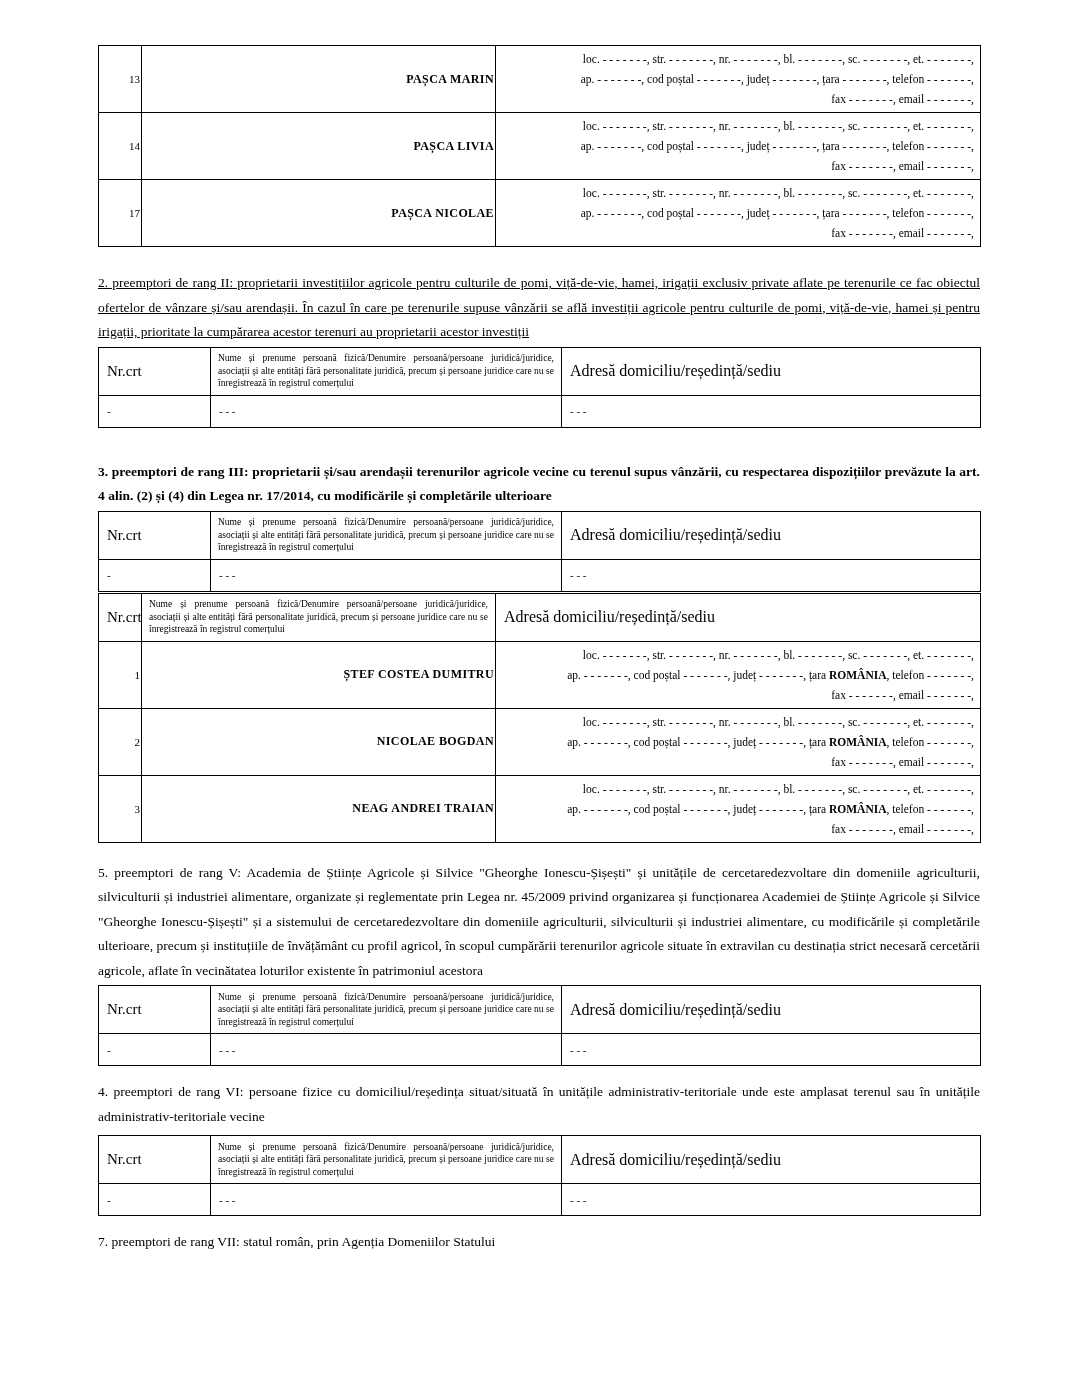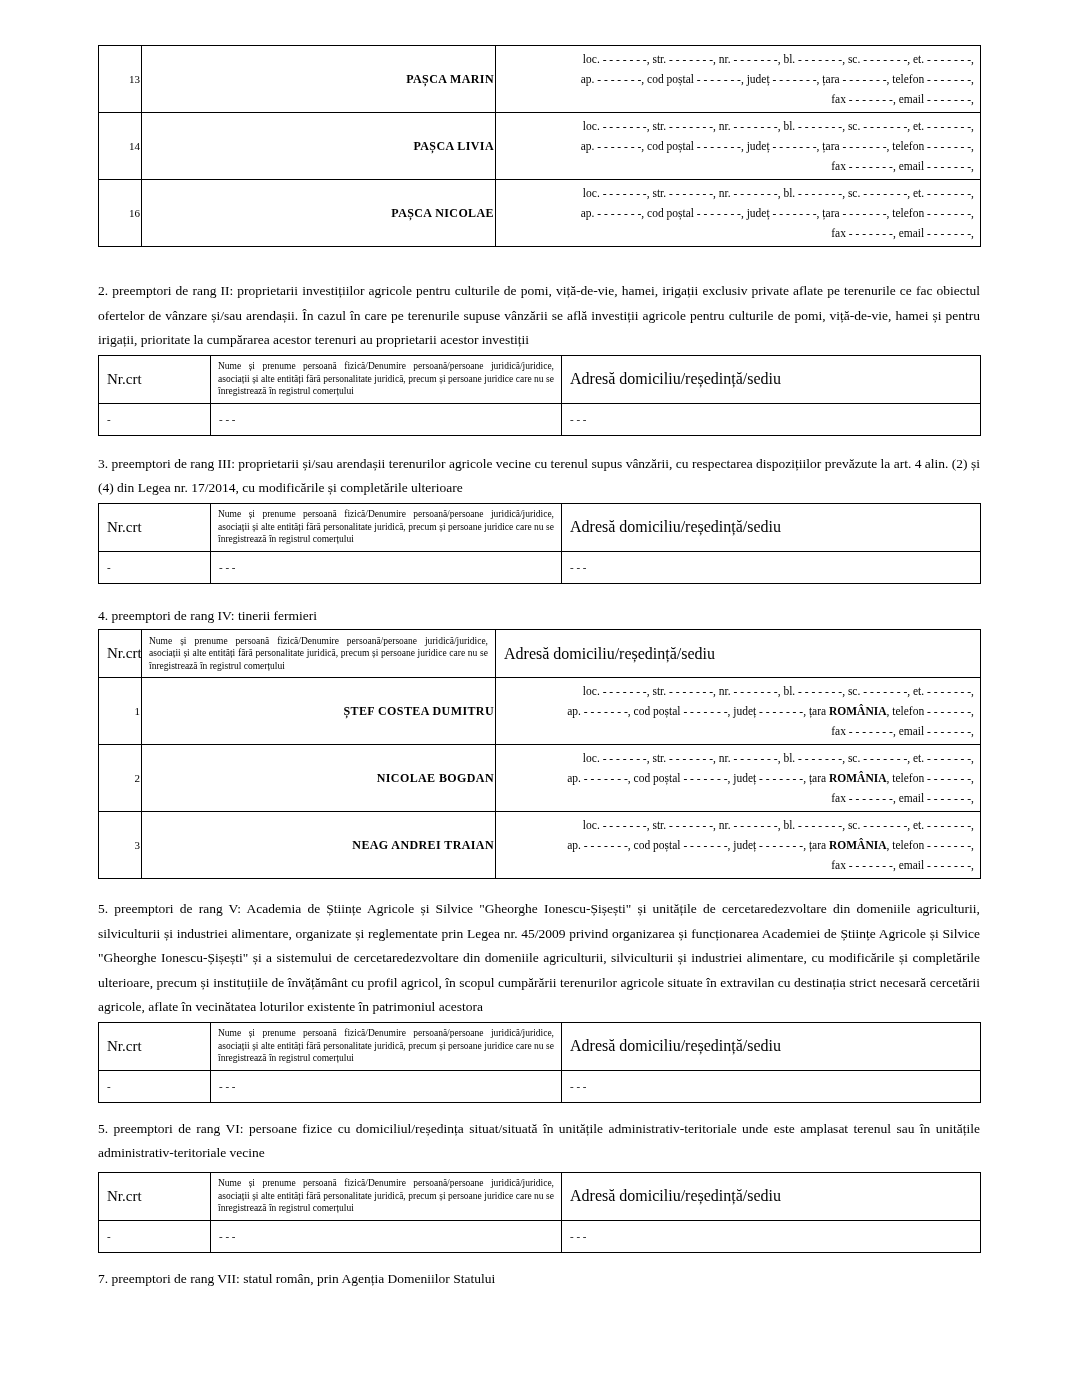--- a/index.html
+++ b/index.html
@@ -28,22 +28,22 @@
   tr.r-dash td { height:32px; }
 
   td.nr-cell   { font-size:11px; padding-left:8px; }
   td.name-cell { font-weight:bold; font-size:12px; letter-spacing:0.4px; padding-left:10px; }
   td.addr-cell { font-size:11.5px; line-height:20px; padding:3px 6px 3px 9px; }
   td.hdr-nr    { font-size:15px; padding-left:8px; }
   td.hdr-name  { font-size:9.5px; line-height:12.5px; text-align:justify; text-align-last:left; padding:1px 7px; }
   td.hdr-addr  { font-size:16px; padding-left:8px; }
   td.dash-cell { font-size:11px; padding-left:8px; }
 
-  .mt24 { margin-top:32px; } .mt20 { margin-top:20px; } .mt18 { margin-top:18px; }
-  .mt16 { margin-top:16px; } .mt14 { margin-top:14px; } .mt6 { margin-top:6px; }
+  .mt24 { margin-top:24px;text-decoration:underline; } .mt20 { margin-top:20px; } .mt18 { margin-top:18px; }
+  .mt16 { margin-top:32px;font-weight:bold; } .mt14 { margin-top:14px; } .mt6 { margin-top:6px; }
   .mt2  { margin-top:2px; }  .mt1 { margin-top:1px; }
   b.country { font-weight:bold; }
 </style>
 </head>
 <body>
 
 <div class="page">
 
   <table class="tbl">
     <colgroup>
@@ -64,21 +64,21 @@
       <tr class="r-data">
         <td class="nr-cell">14</td>
         <td class="name-cell">PAȘCA LIVIA</td>
         <td class="addr-cell">
           <span>loc. - - - - - - -, str. - - - - - - -, nr. - - - - - - -, bl. - - - - - - -, sc. - - - - - - -, et. - - - - - - -,</span><br>
           <span>ap. - - - - - - -, cod poștal - - - - - - -, județ - - - - - - -, țara - - - - - - -, telefon - - - - - - -,</span><br>
           <span>fax - - - - - - -, email - - - - - - -,</span>
         </td>
       </tr>
       <tr class="r-data">
-        <td class="nr-cell">16</td>
+        <td class="nr-cell">17</td>
         <td class="name-cell">PAȘCA NICOLAE</td>
         <td class="addr-cell">
           <span>loc. - - - - - - -, str. - - - - - - -, nr. - - - - - - -, bl. - - - - - - -, sc. - - - - - - -, et. - - - - - - -,</span><br>
           <span>ap. - - - - - - -, cod poștal - - - - - - -, județ - - - - - - -, țara - - - - - - -, telefon - - - - - - -,</span><br>
           <span>fax - - - - - - -, email - - - - - - -,</span>
         </td>
       </tr>
     </tbody>
   </table>
 
@@ -117,21 +117,20 @@
         <td class="hdr-addr">Adresă domiciliu/reședință/sediu</td>
       </tr>
       <tr class="r-dash">
         <td class="dash-cell">-</td>
         <td class="dash-cell">- - -</td>
         <td class="dash-cell">- - -</td>
       </tr>
     </tbody>
   </table>
 
-  <p class="para single mt20">4. preemptori de rang IV: tinerii fermieri</p>
   <table class="tbl mt1">
     <colgroup>
         <col class="c-nr-sm">
         <col class="c-name-lg">
         <col class="c-addr-lg">
       </colgroup>
     <tbody>
       <tr class="r-hdr">
         <td class="hdr-nr">Nr.crt</td>
         <td class="hdr-name">Nume și prenume persoană fizică/Denumire persoană/persoane juridică/juridice, asociații și alte entități fără personalitate juridică, precum și persoane juridice care nu se înregistrează în registrul comerțului</td>
@@ -181,21 +180,21 @@
         <td class="hdr-addr">Adresă domiciliu/reședință/sediu</td>
       </tr>
       <tr class="r-dash">
         <td class="dash-cell">-</td>
         <td class="dash-cell">- - -</td>
         <td class="dash-cell">- - -</td>
       </tr>
     </tbody>
   </table>
 
-  <p class="para mt14">5. preemptori de rang VI: persoane fizice cu domiciliul/reședința situat/situată în unitățile administrativ-teritoriale unde este amplasat terenul sau în unitățile administrativ-teritoriale vecine</p>
+  <p class="para mt14">4. preemptori de rang VI: persoane fizice cu domiciliul/reședința situat/situată în unitățile administrativ-teritoriale unde este amplasat terenul sau în unitățile administrativ-teritoriale vecine</p>
   <table class="tbl mt6">
     <colgroup>
         <col class="c-nr-lg">
         <col class="c-name-md">
         <col class="c-addr-md">
       </colgroup>
     <tbody>
       <tr class="r-hdr">
         <td class="hdr-nr">Nr.crt</td>
         <td class="hdr-name">Nume și prenume persoană fizică/Denumire persoană/persoane juridică/juridice, asociații și alte entități fără personalitate juridică, precum și persoane juridice care nu se înregistrează în registrul comerțului</td>

